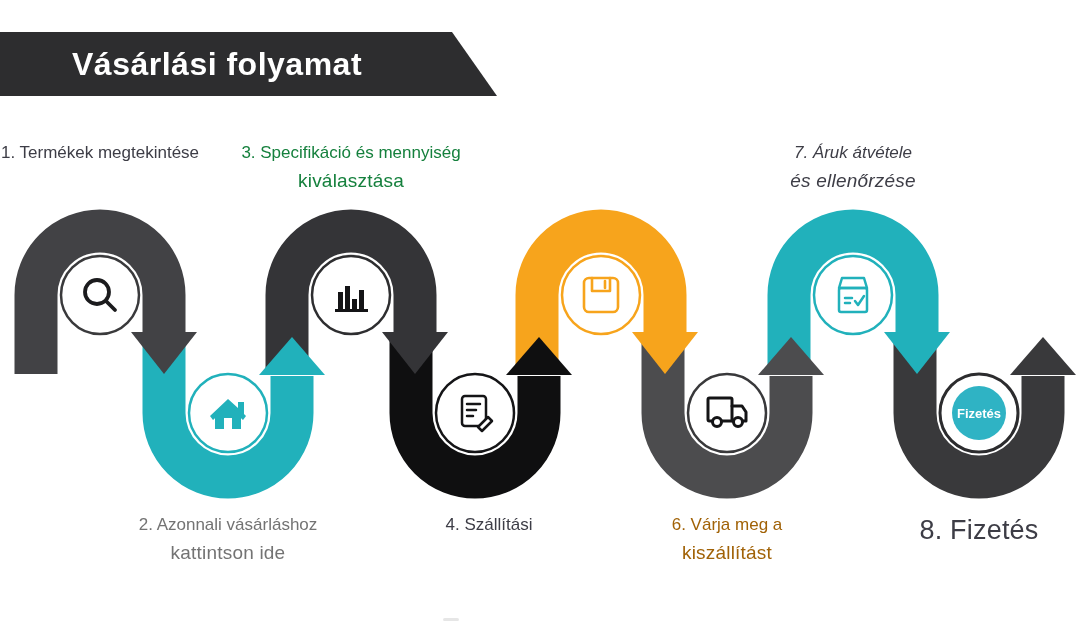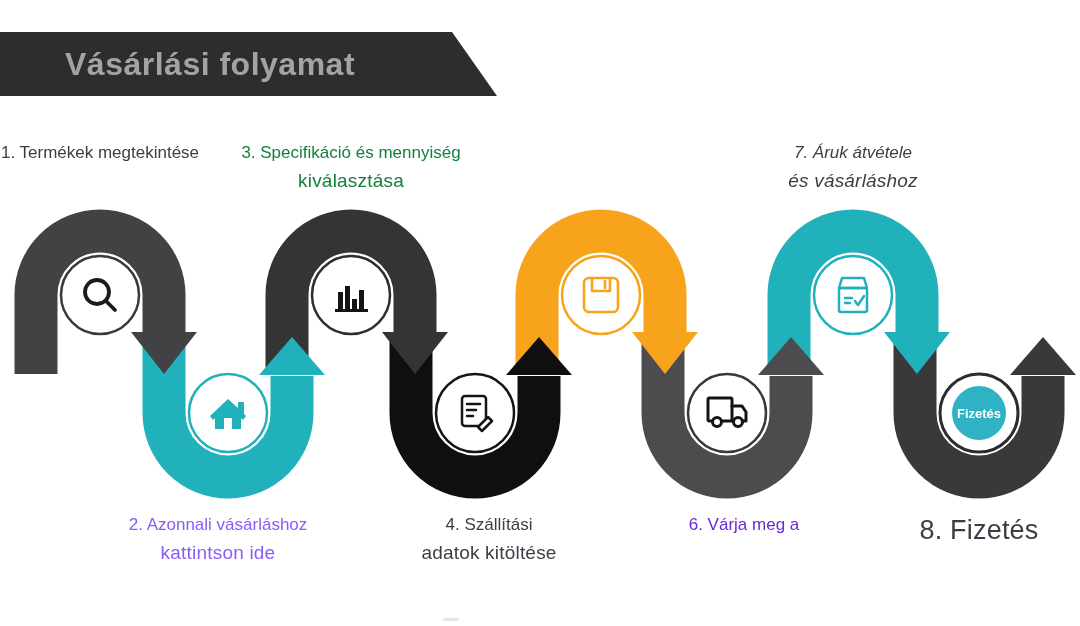--- a/index.html
+++ b/index.html
@@ -7,21 +7,21 @@
     position:relative;width:1080px;height:626px;background:#ffffff;overflow:hidden;
     font-family:"Liberation Sans", sans-serif;
   }
   
   .banner{
     position:absolute;left:0;top:32px;width:497px;height:64px;
     clip-path:polygon(0 0,452px 0,497px 64px,0 64px);
     display:flex;align-items:center;
   }
   .banner h1{
-    margin:5px;padding:0 0 0 60px;font-size:32px;font-weight:bold;color:#a3a3a3;
+    margin:12px;padding:0 0 0 60px;font-size:32px;font-weight:bold;color:#ffffff;
     letter-spacing:.5px;
   }
   
   .step svg.flow{position:absolute;overflow:visible;}
   .label{
     position:absolute;width:340px;text-align:center;color:#3d3d46;
   }
   .label .l1{font-size:17px;line-height:24px;}
   .label .l2{font-size:19px;line-height:31px;font-weight:500;letter-spacing:.2px;}
   .label .l1:empty,.label .l2:empty{display:none;}
@@ -64,38 +64,39 @@
       <g fill="none" stroke-width="2.5" stroke-linecap="round" stroke-linejoin="round" stroke="#21b1bb">
         <path d="M96 81 L99 71 H121 L124 81 Z"></path>
         <rect x="96" y="81" width="28" height="24" rx="2"></rect>
         <line x1="102" y1="91" x2="109" y2="91"></line>
         <line x1="102" y1="96" x2="107" y2="96"></line>
         <path d="M112 94 L115 98 L121 89"></path>
       </g>
     </svg>
     <div class="label label-odd" style="left: 683px; color: rgb(61, 61, 70); font-style: italic;">
       <div class="l1">7. Áruk átvétele</div>
-      <div class="l2">és vásárláshoz</div>
+      <div class="l2">és ellenőrzése</div>
     </div>
   </div>
 
   <div class="step">
     <svg class="flow" style="left:617px;top:329px" width="220" height="175" viewBox="0 0 220 175">
       <path d="M46 12 L46 84 A64 64 0 0 0 174 84 L174 47" fill="none" stroke-width="43" stroke="#4c4c4e"></path>
       <polygon points="141,46 207,46 174,8" fill="#4c4c4e"></polygon>
       <circle cx="110" cy="84" r="39" fill="#ffffff" stroke-width="2.5" stroke="#39393b"></circle>
       <g fill="none" stroke-width="3" stroke-linecap="round" stroke-linejoin="round" stroke="#141416">
         <rect x="91" y="69" width="24" height="23" rx="1.5"></rect>
         <path d="M115 77 H125 L129 83 V92 H115"></path>
         <circle cx="100" cy="93" r="4.5" fill="#ffffff"></circle>
         <circle cx="121" cy="93" r="4.5" fill="#ffffff"></circle>
       </g>
     </svg>
-    <div class="label label-even" style="left: 574px; color: #6d28d9;">
+    <div class="label label-even" style="left: 557px; color: #a16207;">
       <div class="l1">6. Várja meg a</div>
+      <div class="l2">kiszállítást</div>
     </div>
   </div>
 
   <div class="step">
     <svg class="flow" style="left:491px;top:207px" width="220" height="170" viewBox="0 0 220 170">
       <path d="M46 167 L46 88 A64 64 0 0 1 174 88 L174 128" fill="none" stroke-width="43" stroke="#f7a41c"></path>
       <polygon points="141,125 207,125 174,167" fill="#f7a41c"></polygon>
       <circle cx="110" cy="88" r="39" fill="#ffffff" stroke-width="2.5" stroke="#f7a41c"></circle>
       <g fill="none" stroke-width="2.6" stroke-linecap="round" stroke-linejoin="round" stroke="#f7a41c">
         <rect x="93" y="71" width="34" height="34" rx="5"></rect>
@@ -115,21 +116,20 @@
       <g fill="none" stroke-width="2.5" stroke-linecap="round" stroke-linejoin="round" stroke="#141416">
         <rect x="97" y="67" width="24" height="30" rx="3"></rect>
         <line x1="102" y1="75" x2="115" y2="75"></line>
         <line x1="102" y1="81" x2="111" y2="81"></line>
         <line x1="102" y1="87" x2="108" y2="87"></line>
         <path d="M113 98 L123 88 L127 92 L117 102 Z" fill="#ffffff"></path>
       </g>
     </svg>
     <div class="label label-even" style="left: 319px; color: rgb(61, 61, 70);">
       <div class="l1">4. Szállítási</div>
-      <div class="l2">adatok kitöltése</div>
     </div>
   </div>
 
   <div class="step">
     <svg class="flow" style="left:241px;top:207px" width="220" height="170" viewBox="0 0 220 170">
       <path d="M46 167 L46 88 A64 64 0 0 1 174 88 L174 128" fill="none" stroke-width="43" stroke="#343437"></path>
       <polygon points="141,125 207,125 174,167" fill="#343437"></polygon>
       <circle cx="110" cy="88" r="39" fill="#ffffff" stroke-width="2.5" stroke="#2e2e30"></circle>
       <g fill="#141416">
         <rect x="97" y="85" width="5" height="17"></rect>
@@ -149,21 +149,21 @@
     <svg class="flow" style="left:118px;top:329px" width="220" height="175" viewBox="0 0 220 175">
       <path d="M46 12 L46 84 A64 64 0 0 0 174 84 L174 47" fill="none" stroke-width="43" stroke="#21b1bb"></path>
       <polygon points="141,46 207,46 174,8" fill="#21b1bb"></polygon>
       <circle cx="110" cy="84" r="39" fill="#ffffff" stroke-width="2.5" stroke="#21b1bb"></circle>
       <g fill="#21b1bb">
         <path d="M92 87 L110 70 L120 79 V73 H126 V85 L128 87 L125 91 L110 77 L95 91 Z"></path>
         <path d="M97 88 L110 76 L123 88 V100 H97 Z"></path>
         <rect x="106" y="89" width="8" height="11" fill="#ffffff"></rect>
       </g>
     </svg>
-    <div class="label label-even" style="left: 48px; color: #8b5cf6;">
+    <div class="label label-even" style="left: 58px; color: #737373;">
       <div class="l1">2. Azonnali vásárláshoz</div>
       <div class="l2">kattintson ide</div>
     </div>
   </div>
 
   <div class="step">
     <svg class="flow" style="left:-10px;top:207px" width="220" height="170" viewBox="0 0 220 170">
       <path d="M46 167 L46 88 A64 64 0 0 1 174 88 L174 128" fill="none" stroke-width="43" stroke="#424245"></path>
       <polygon points="141,125 207,125 174,167" fill="#424245"></polygon>
       <circle cx="110" cy="88" r="39" fill="#ffffff" stroke-width="2.5" stroke="#3a3a3c"></circle>

